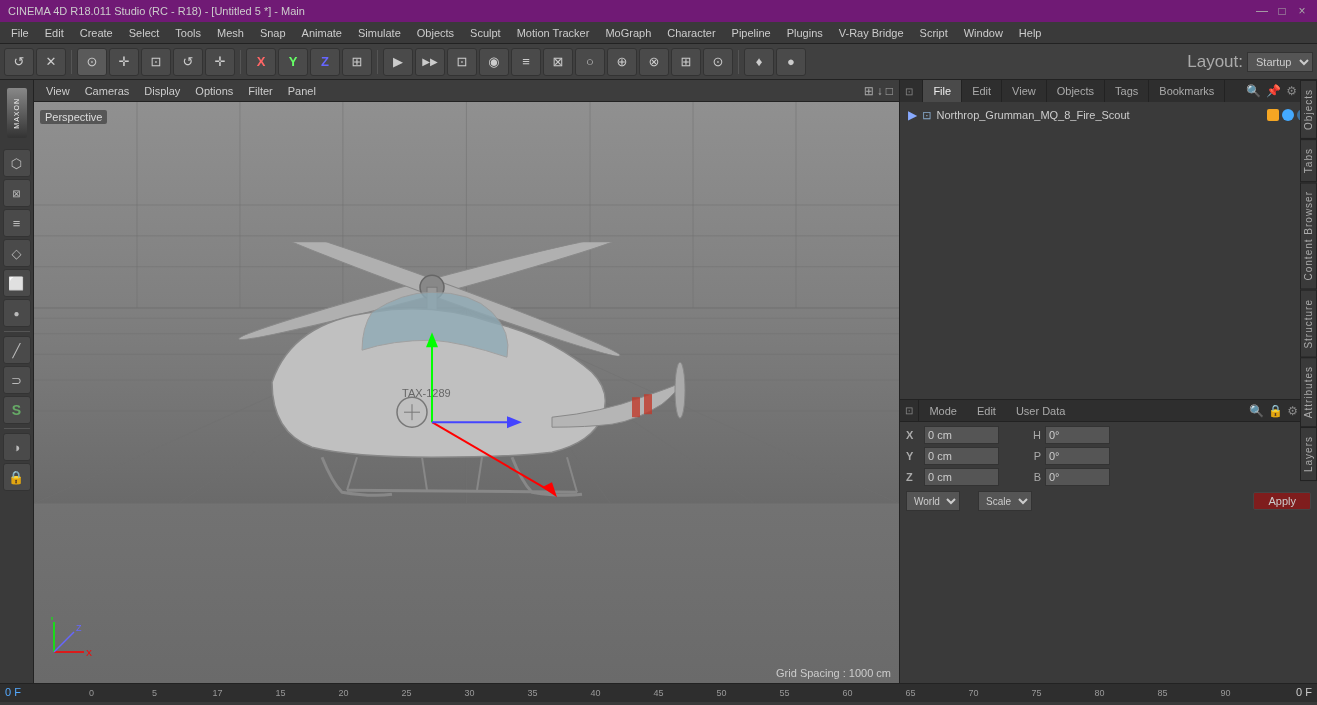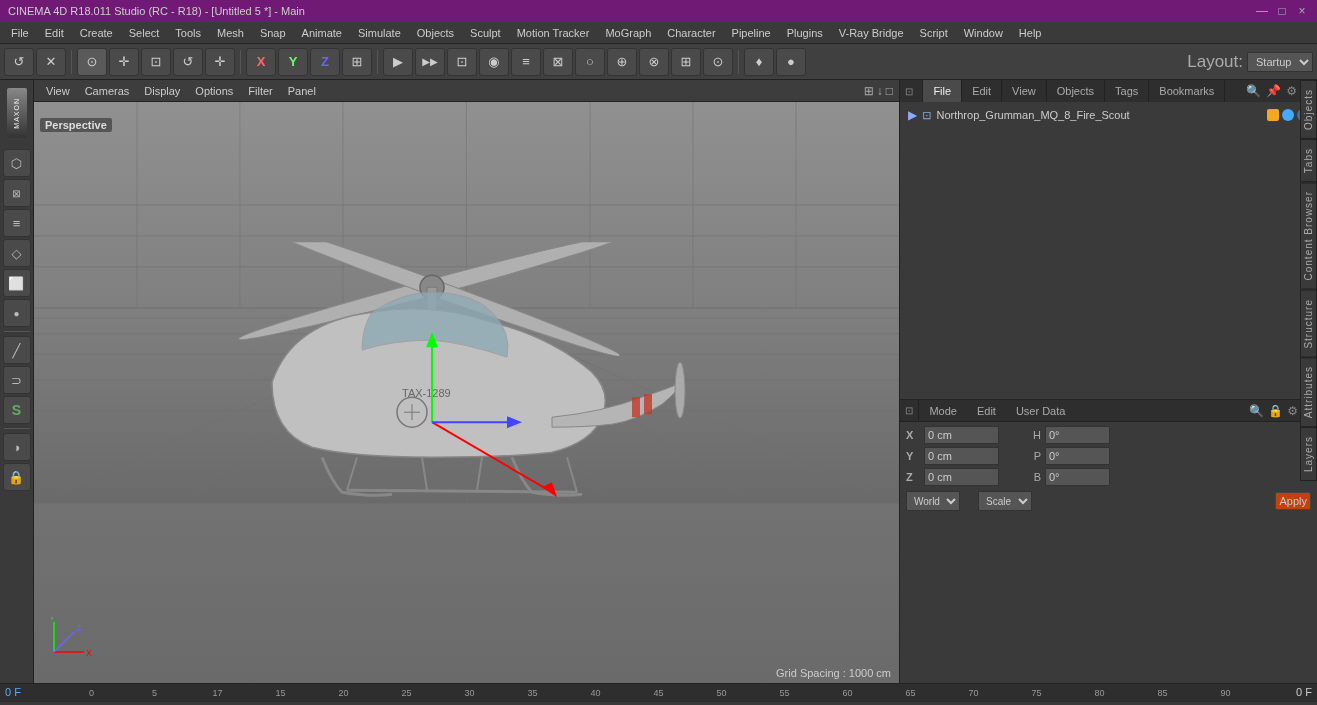--- a/index.html
+++ b/index.html
@@ -159,27 +159,26 @@
 
     
     #viewport-grid {
       position: absolute;
       top: 0; left: 0; right: 0; bottom: 0;
     }
 
     
     #perspective-label {
       position: absolute;
-      top: 16px; left: 6px;
+      top: 8px; left: 6px;
       background: rgba(0,0,0,0.4);
       padding: 1px 5px;
       font-size: 11px;
       color: #ddd;
       border-radius: 2px;
-      font-weight: bold;
     }
 
     
     #grid-spacing {
       position: absolute;
       bottom: 4px; right: 8px;
       font-size: 11px;
       color: #ccc;
     }
 
@@ -348,25 +347,25 @@
     .coord-input {
       width: 75px; background: #555; border: 1px solid #333;
       color: #ccc; font-size: 11px; padding: 1px 3px; height: 18px;
     }
     .coord-mid { width: 20px; font-size: 10px; color: #888; text-align: center; }
     .coord-h-label { width: 14px; font-size: 11px; color: #aaa; text-align: right; }
     .coord-input2 { width: 65px; background: #555; border: 1px solid #333;
       color: #ccc; font-size: 11px; padding: 1px 3px; height: 18px; }
 
     #apply-btn {
-      background: #c2410c;
+      background: #7f1d1d;
       border: 1px solid #444;
       color: #ccc;
       font-size: 11px;
-      padding: 2px 3px;
+      padding: 2px 14px;
       cursor: pointer;
       border-radius: 2px;
     }
 
     .world-select, .scale-select {
       background: #555; border: 1px solid #333;
       color: #ccc; font-size: 10px; padding: 1px 3px; height: 20px;
     }
 
     .viewport-main-content {

